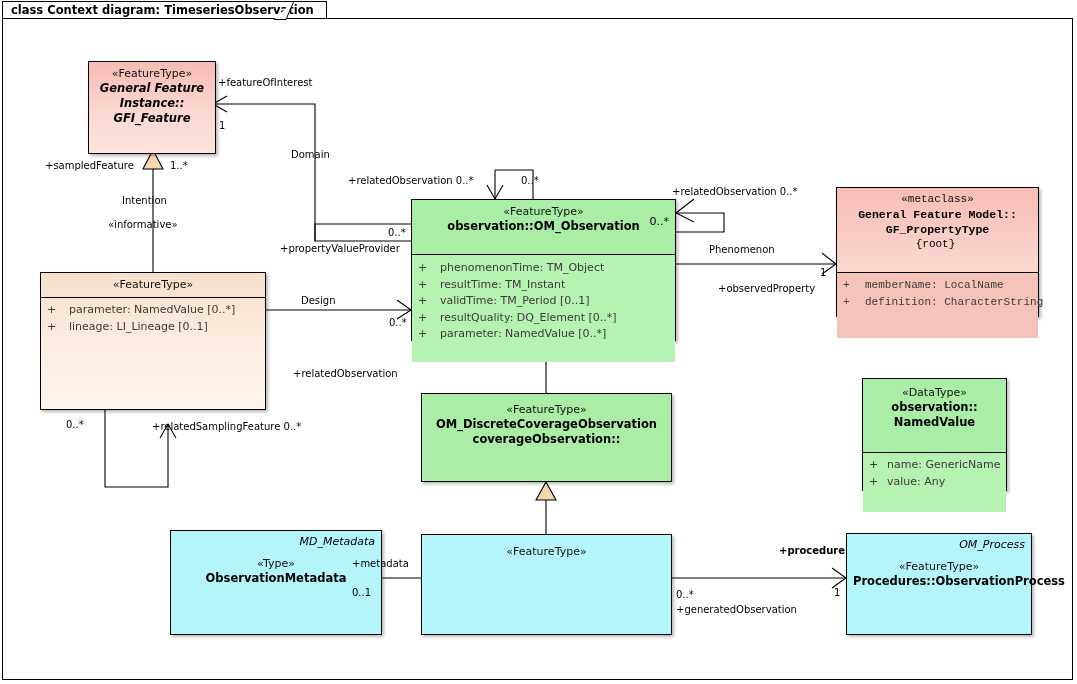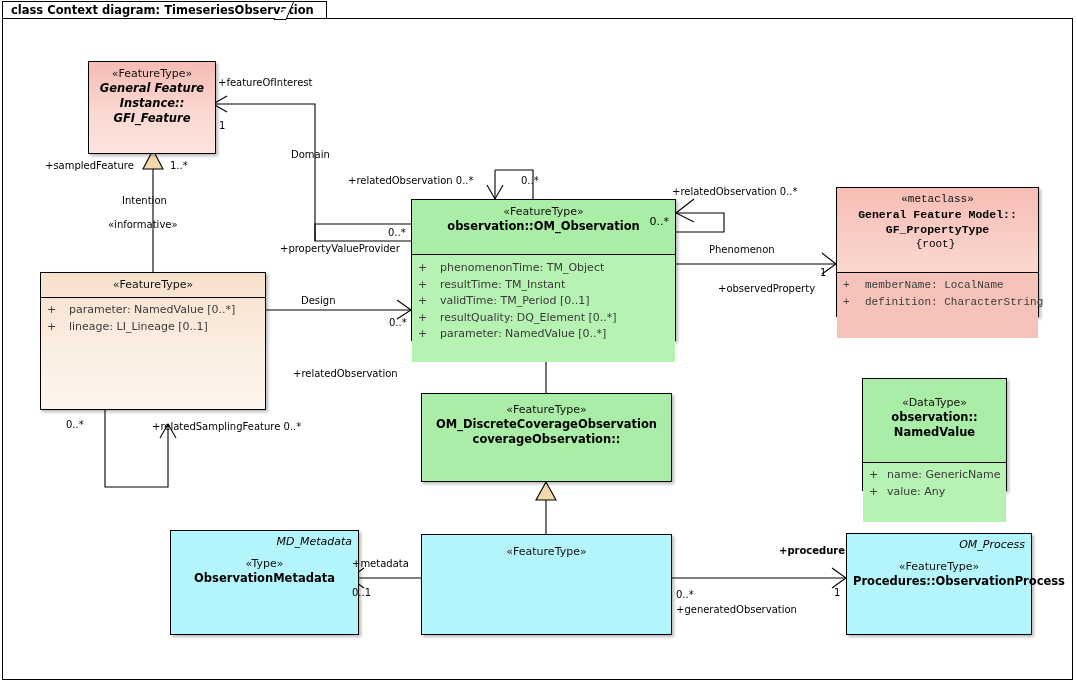--- a/index.html
+++ b/index.html
@@ -210,38 +210,38 @@
 
   <div class="node green2" style="left:421px;top:393px;width:251px;height:89px;">
     <div class="hdr" style="padding-top:8px;">
       <div class="stereo">«FeatureType»</div>
       <div class="cname">OM_DiscreteCoverageObservation</div>
       <div class="cname">coverageObservation::</div>
     </div>
   </div>
 
   <div class="node green" style="left:862px;top:378px;width:145px;height:113px;">
-    <div class="hdr" style="height:62px;padding-top:16px;">
+    <div class="hdr" style="height:62px;padding-top:6px;">
       <div class="stereo">«DataType»</div>
       <div class="cname">observation::</div>
       <div class="cname">NamedValue</div>
     </div>
     <div class="body" style="height:49px;">
       <div class="attr">
         <span class="plus" style="width:18px;">+</span>
         <span>name: GenericName</span>
       </div>
       <div class="attr">
         <span class="plus" style="width:18px;">+</span>
         <span>value: Any</span>
       </div>
     </div>
   </div>
 
-  <div class="node cyan" style="left:170px;top:530px;width:189px;height:105px;">
+  <div class="node cyan" style="left:170px;top:530px;width:212px;height:105px;">
     <div class="hdr" style="padding-top:4px;">
       <div class="corner-nm" style="position:static;text-align:right;font-size:11px;font-style:italic;">MD_Metadata</div>
       <div class="stereo" style="margin-top:8px;">«Type»</div>
       <div class="cname">ObservationMetadata</div>
     </div>
   </div>
 
   <div class="node cyan" style="left:421px;top:534px;width:251px;height:101px;">
     <div class="hdr" style="padding-top:9px;">
       <div class="stereo">«FeatureType»</div>

